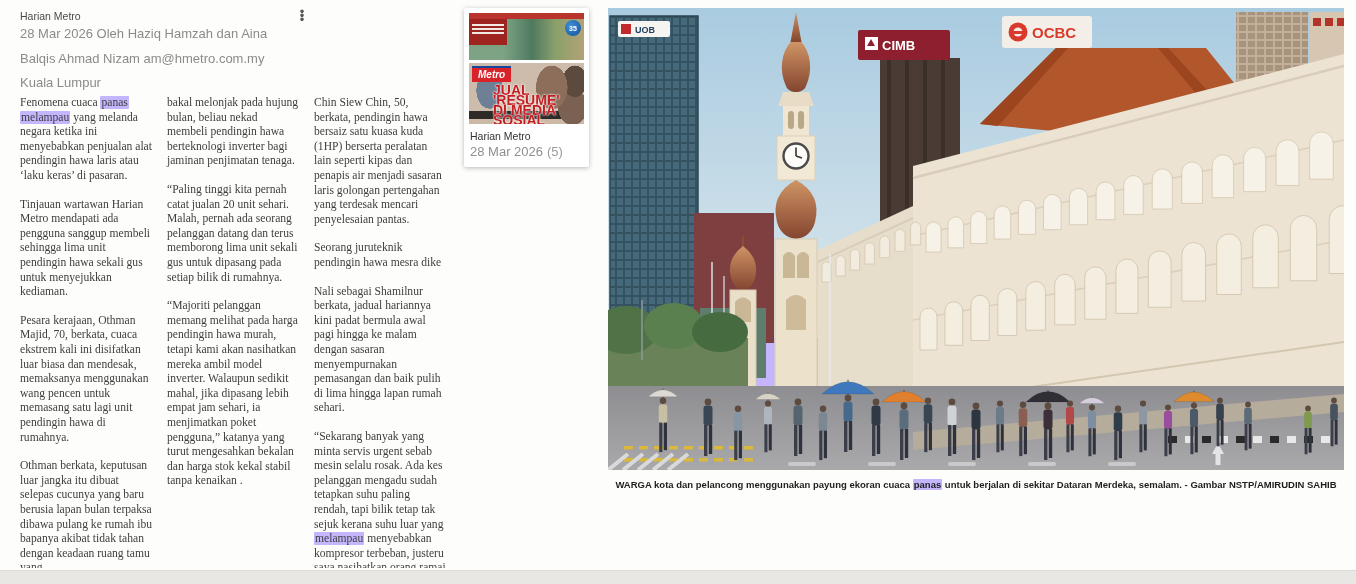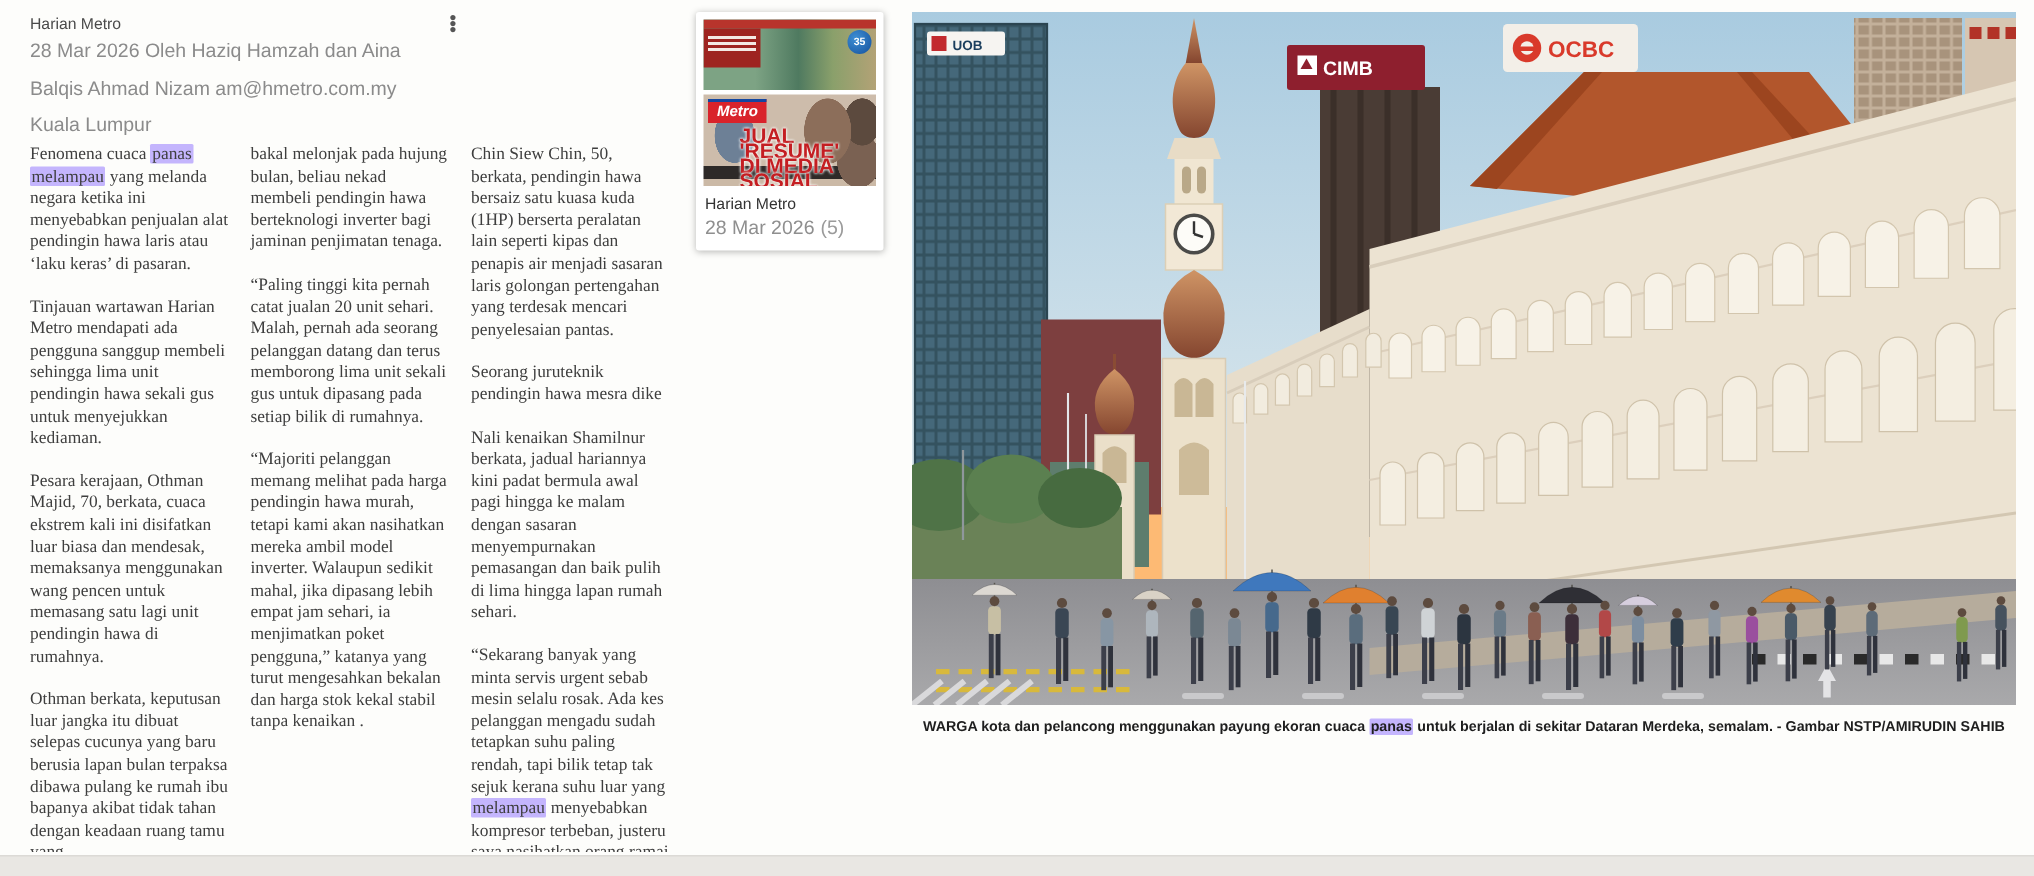--- a/index.html
+++ b/index.html
@@ -42,21 +42,21 @@
   }
   .masthead { position:absolute; top:3px; left:3px; background:#d9232b; color:#fff; font-weight:700; font-style:italic;
               font-size:10px; padding:1px 6px 2px; border-top:2px solid #1446a0; }
   .cover-headline { position:absolute; top:22px; left:24px; width:76px; text-align:left; color:#c41e22;
                     font-weight:700; font-size:14px; line-height:10px; text-shadow:0 0 2px #fff, 0 0 2px #fff; }
   .issue-pub { font-size:10.5px; color:#333; margin:6px 0 2px 1px; }
   .issue-date { font-size:13px; color:#8f8f8f; margin-left:1px; padding-bottom:2px; }
   .issue-pages { margin-left:4px; color:#9b9b9b; }
 
   
-  .photo-wrap { position:absolute; left:608px; top:8px; width:736px; height:462px; overflow:hidden; background:#fdba74; }
+  .photo-wrap { position:absolute; left:608px; top:8px; width:736px; height:462px; overflow:hidden; background:#c4b5fd; }
   .photo-wrap svg { display:block; }
   .caption { position:absolute; left:608px; top:479px; width:736px; text-align:center; font-size:9.5px; font-weight:700;
              color:#1e1e1e; }
 
   .bottom-strip { position:absolute; left:0; right:0; top:570px; height:14px; background:#e9e7e3; border-top:1px solid #dcdad6; z-index:6; }
 </style>
 </head>
 <body>
 
 <div class="article">
@@ -82,21 +82,21 @@
         <div>
           <p>bakal melonjak pada hujung bulan, beliau nekad membeli pendingin hawa berteknologi inverter bagi jaminan penjimatan tenaga.</p>
           <p>“Paling tinggi kita pernah catat jualan 20 unit sehari. Malah, pernah ada seorang pelanggan datang dan terus memborong lima unit sekali gus untuk dipasang pada setiap bilik di rumahnya.</p>
           <p>“Majoriti pelanggan memang melihat pada harga pendingin hawa murah, tetapi kami akan nasihatkan mereka ambil model inverter. Walaupun sedikit mahal, jika dipasang lebih empat jam sehari, ia menjimatkan poket pengguna,” katanya yang turut mengesahkan bekalan dan harga stok kekal stabil tanpa kenaikan .</p>
         </div>
       </div>
     <div class="col">
       <div>
           <p>Chin Siew Chin, 50, berkata, pendingin hawa bersaiz satu kuasa kuda (1HP) berserta peralatan lain seperti kipas dan penapis air menjadi sasaran laris golongan pertengahan yang terdesak mencari penyelesaian pantas.</p>
           <p>Seorang juruteknik pendingin hawa mesra dike</p>
-          <p>Nali kenaikan Shamilnur berkata, jadual hariannya kini padat bermula awal pagi hingga ke malam dengan sasaran menyempurnakan pemasangan dan baik pulih di lima hingga lapan rumah sehari.</p>
+          <p>Nali sebagai Shamilnur berkata, jadual hariannya kini padat bermula awal pagi hingga ke malam dengan sasaran menyempurnakan pemasangan dan baik pulih di lima hingga lapan rumah sehari.</p>
           <p>“Sekarang banyak yang minta servis urgent sebab mesin selalu rosak. Ada kes pelanggan mengadu sudah tetapkan suhu paling rendah, tapi bilik tetap tak sejuk kerana suhu luar yang <mark>melampau</mark> menyebabkan kompresor terbeban, justeru saya nasihatkan orang ramai kerap menyelenggara unit masing-masing untuk tahan lebih lama,” katanya.</p>
         </div>
 
     </div>
   </div>
 </div>
 
 <div class="issue-card">
   <div class="thumb-top">
     <div class="red-strip"></div>

